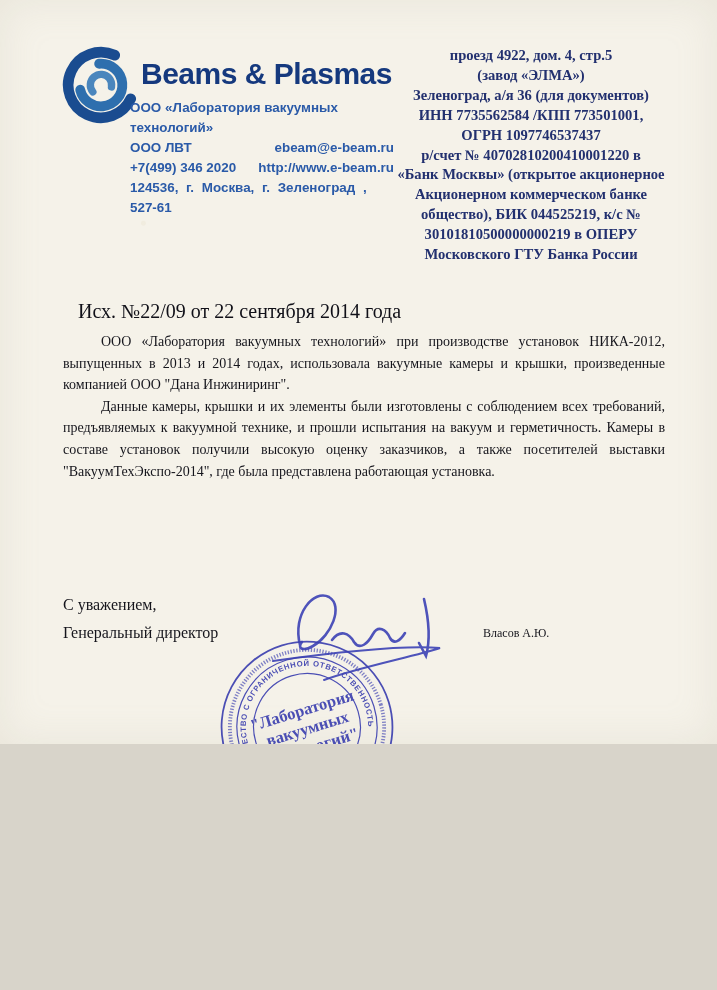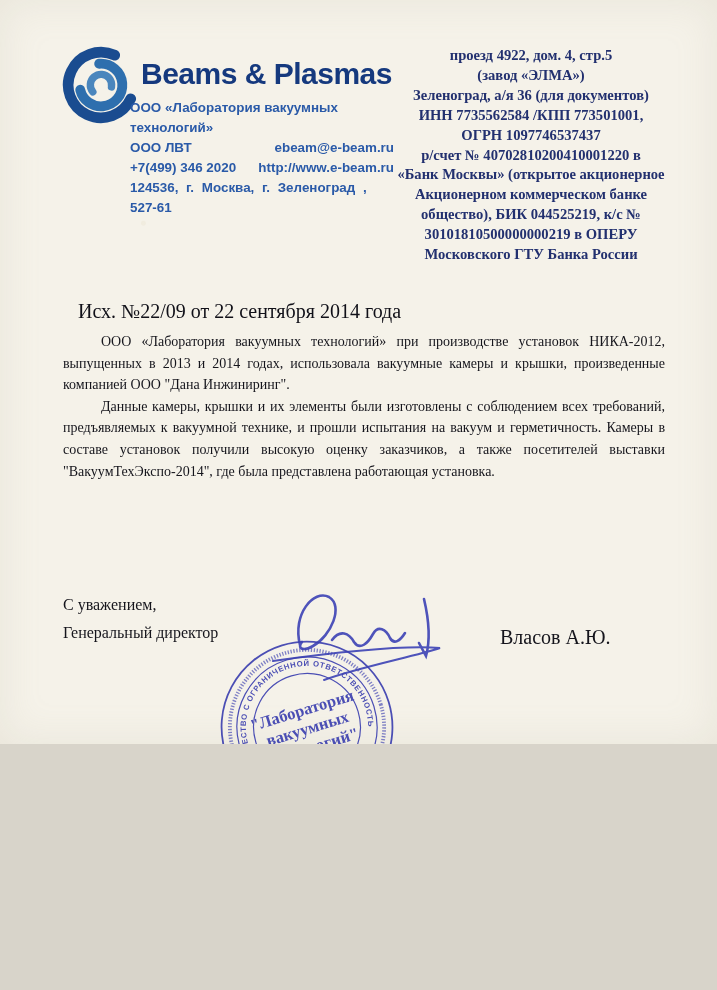--- a/index.html
+++ b/index.html
@@ -42,21 +42,21 @@
   
   .ref-line{position:absolute;left:78px;top:300px;font-size:20px;color:#101018;}
   .body-text{
     position:absolute;left:63px;top:331px;width:602px;
     font-size:14px;line-height:21.6px;
     text-align:justify;
   }
   .body-text p{margin:0;text-indent:38px;}
   .salutation{position:absolute;left:63px;top:596px;font-size:16px;}
   .sign-title{position:absolute;left:63px;top:624px;font-size:16px;}
-  .sign-name{position:absolute;left:500px;top:626px;font-size:20px;}
+  .sign-name{position:absolute;left:483px;top:626px;font-size:12px;}
   
   .signature{position:absolute;left:228px;top:582px;width:250px;height:112px;}
   .stamp{
     position:absolute;left:218px;top:638px;width:178px;height:178px;
     opacity:.92;
   }
 </style>
 </head>
 <body>
 

